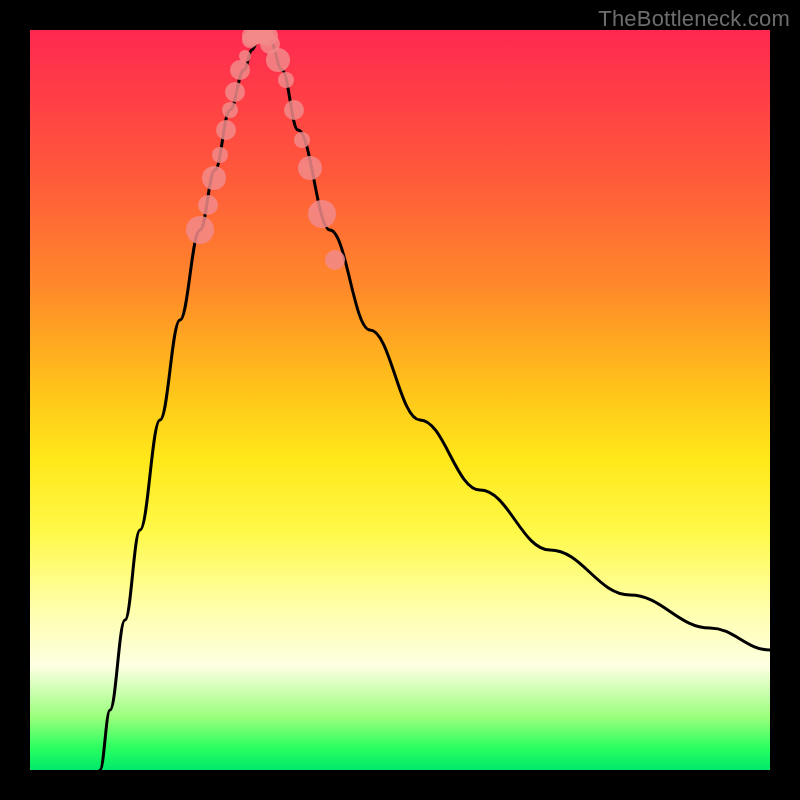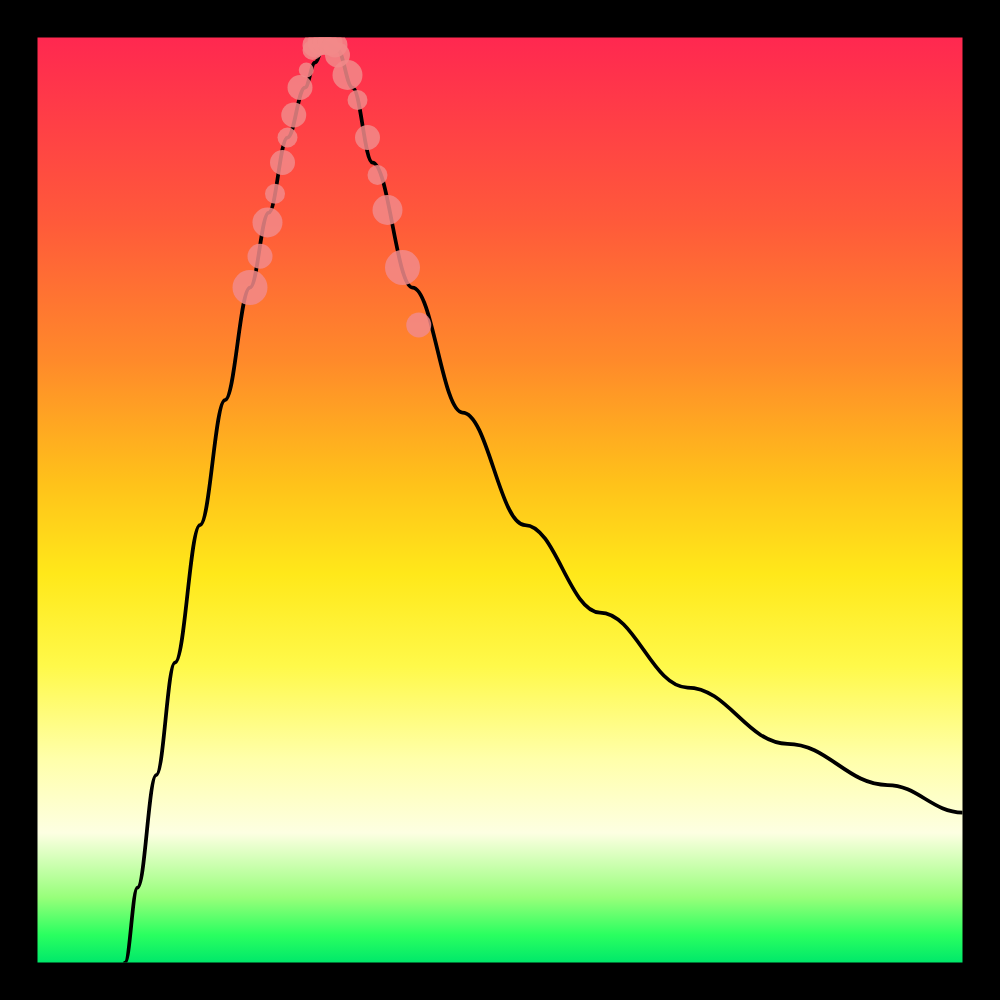--- a/index.html
+++ b/index.html
@@ -55,20 +55,21 @@
     font-size: 22px;
     font-weight: 500;
     letter-spacing: 0.2px;
   }
 </style>
 </head>
 <body>
 
 <div class="frame">
 
+  <div class="watermark">TheBottleneck.com</div>
 
   <div class="plot-area">
     <svg class="curves" viewBox="0 0 740 740" preserveAspectRatio="none">
       <path id="left-branch" fill="none" stroke="#000" stroke-width="3" stroke-linecap="round" d="M 70 740 C 74 740, 76 680, 80 680 C 86 680, 89 590, 95 590 C 101 590, 104 500, 110 500 C 118 500, 122 390, 130 390 C 138 390, 142 290, 150 290 C 158 290, 162 200, 170 200 C 176 200, 179 140, 185 140 C 191 140, 194 80, 200 80 C 205.6 80, 208.4 40, 214 40 C 217.2 40, 218.8 20, 222 20 C 225.2 20, 226.8 4, 230 4 "></path>
       <path id="right-branch" fill="none" stroke="#000" stroke-width="3" stroke-linecap="round" d="M 230 4 C 234 4, 236 10, 240 10 C 244.8 10, 247.2 40, 252 40 C 258.4 40, 261.6 100, 268 100 C 280.8 100, 287.2 200, 300 200 C 316 200, 324 300, 340 300 C 360 300, 370 390, 390 390 C 414 390, 426 460, 450 460 C 478 460, 492 520, 520 520 C 552 520, 568 565, 600 565 C 632 565, 648 598, 680 598 C 704 598, 716 620, 740 620 "></path>
       <g id="scatter-group">
           <circle cx="170" cy="200" r="14" fill="#f28a8a" fill-opacity="0.85"></circle>
           <circle cx="178" cy="175" r="10" fill="#f28a8a" fill-opacity="0.85"></circle>
           <circle cx="184" cy="148" r="12" fill="#f28a8a" fill-opacity="0.85"></circle>
           <circle cx="190" cy="125" r="8" fill="#f28a8a" fill-opacity="0.85"></circle>

